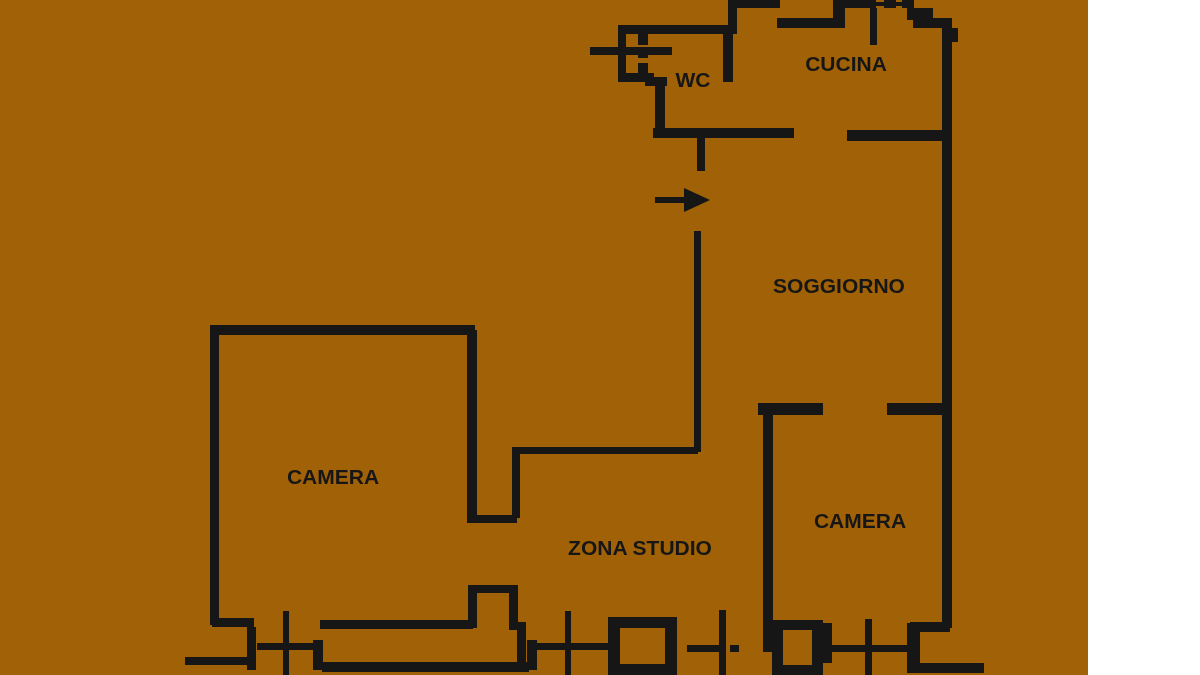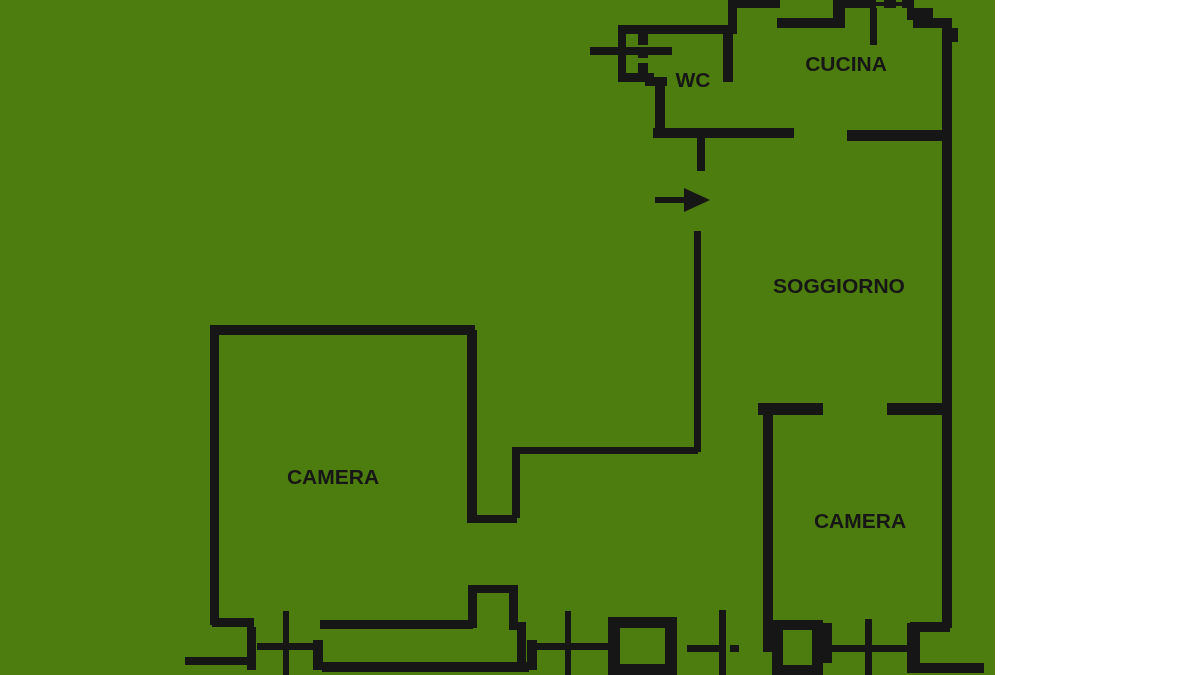--- a/index.html
+++ b/index.html
@@ -1,19 +1,19 @@
 <!DOCTYPE html>
 <html><head>
 <meta charset="utf-8">
 <style>
   html,body{margin:0;padding:0;background:#ffffff;}
   .plan{
     position:relative;
-    width:995px;height:675px;
-    background:#4d7c0f;
+    width:1088px;height:675px;
+    background:#a16207;
     overflow:hidden;
     font-family:"Liberation Sans", sans-serif;
   }
   .wall{position:absolute;background:#161616;}
   .room-label{
     position:absolute;
     transform:translate(-50%,-50%);
     font-weight:bold;
     font-size:21px;
     letter-spacing:0px;
@@ -114,14 +114,15 @@
   <div class="room-label" style="left:693px;top:80px;">WC</div>
 
   <div class="room-label" style="left:846px;top:64px;">CUCINA</div>
 
   <div class="room-label" style="left:839px;top:286px;">SOGGIORNO</div>
 
   <div class="room-label" style="left:333px;top:477px;">CAMERA</div>
 
   <div class="room-label" style="left:860px;top:521px;">CAMERA</div>
 
+  <div class="room-label" style="left:640px;top:548px;">ZONA STUDIO</div>
 
 </div>
 
 </body></html>

